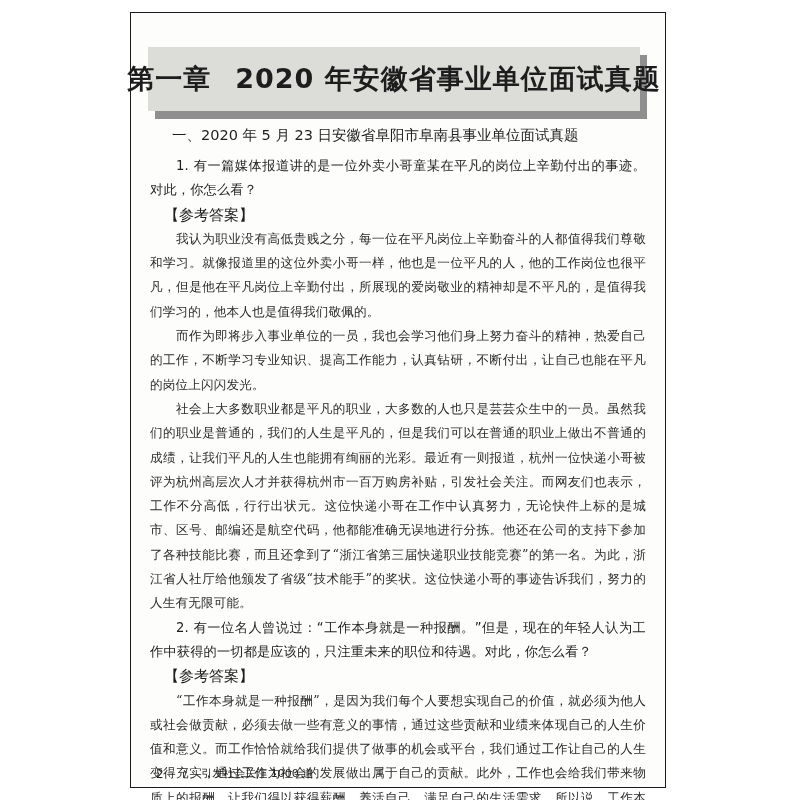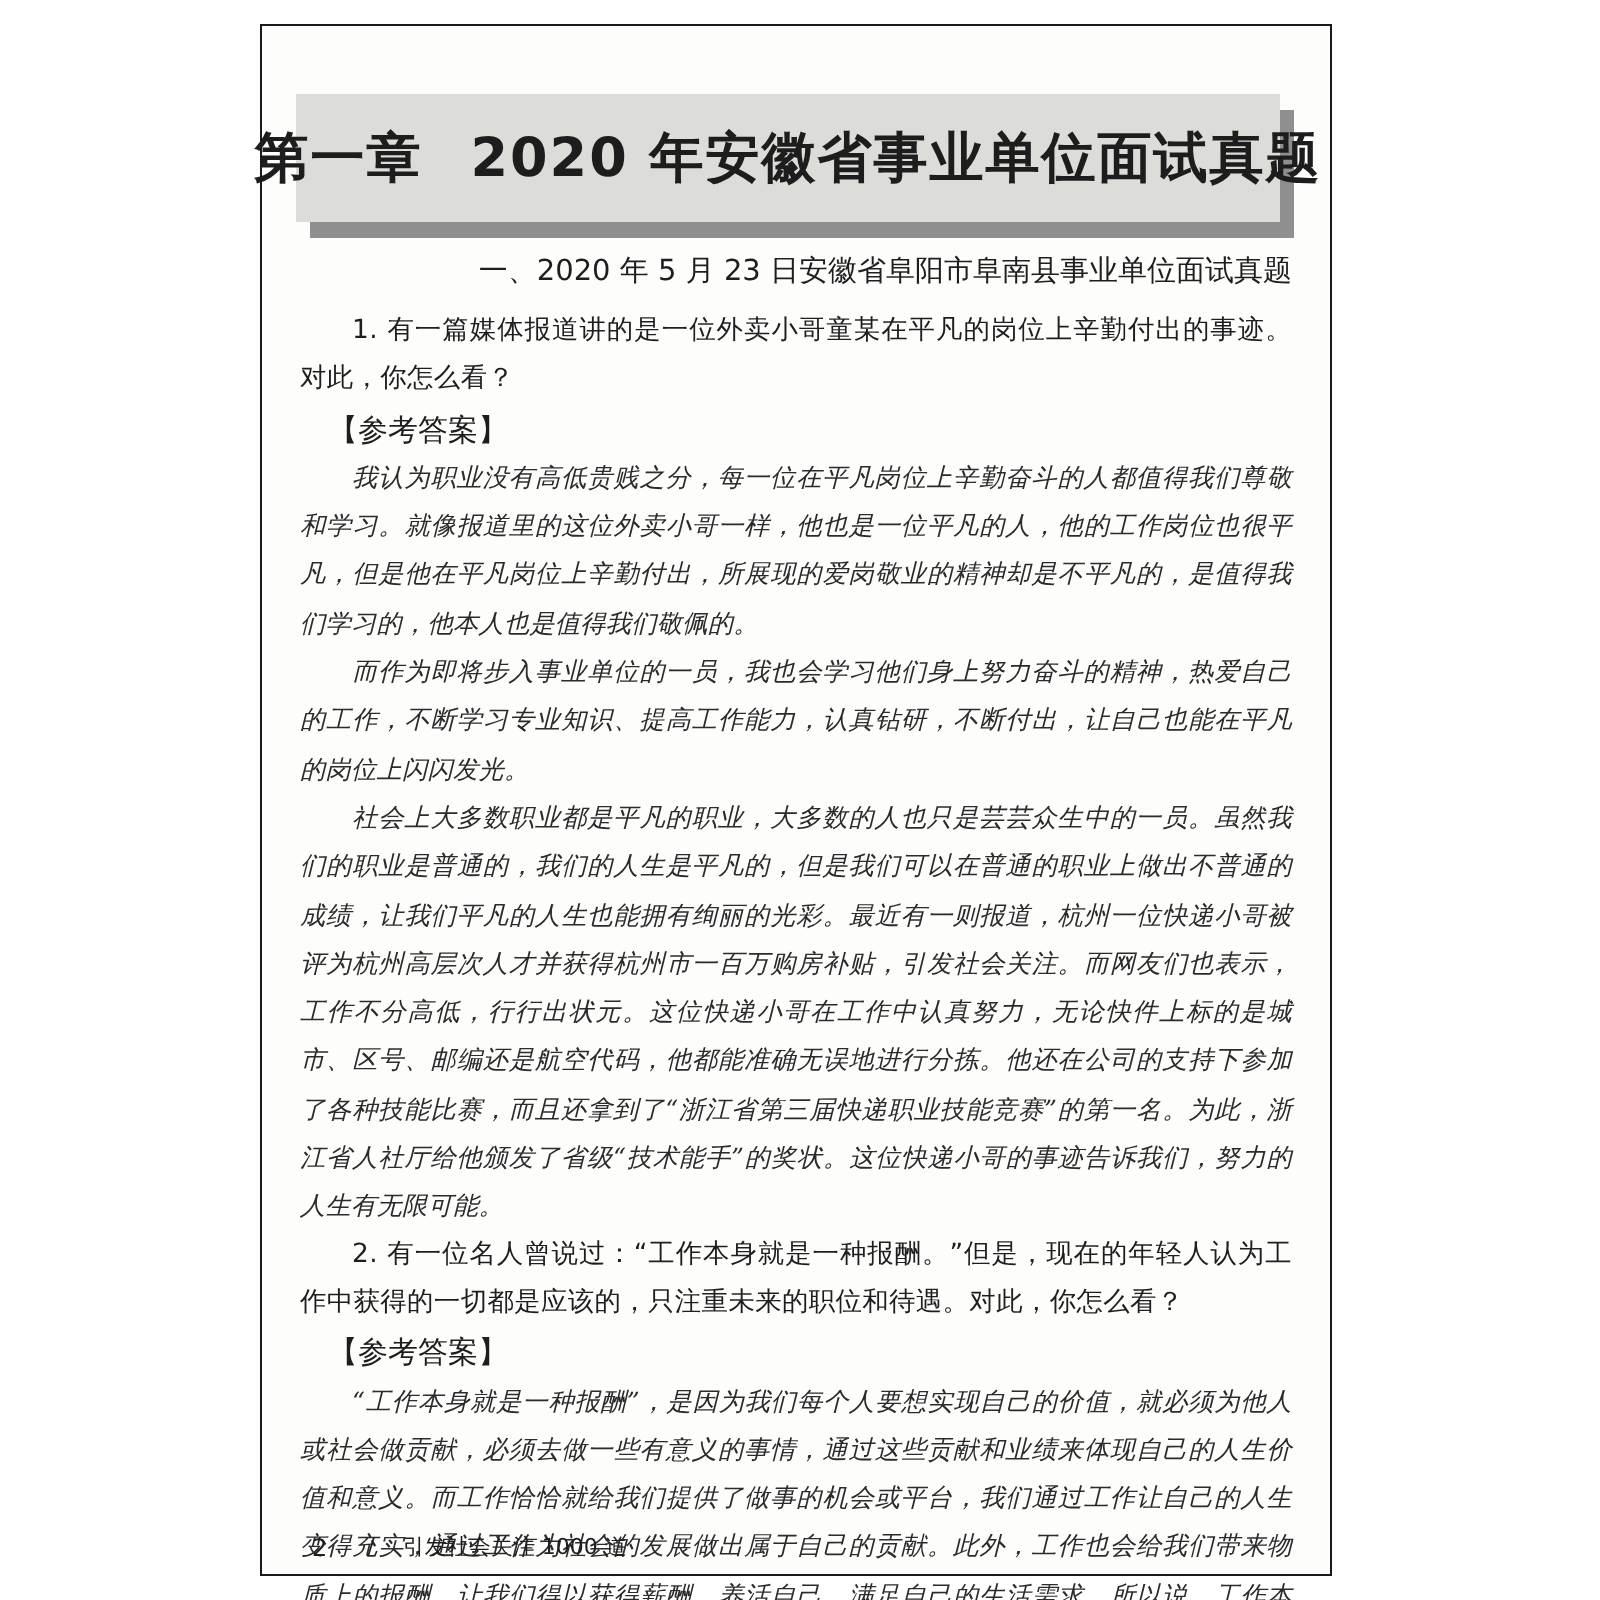--- a/index.html
+++ b/index.html
@@ -20,34 +20,34 @@
       margin:0; font-family:"DejaVu Sans", sans-serif; font-weight:bold;
       font-size:27px; color:#1d1d1d; letter-spacing:1px; white-space:nowrap;
     }
     .banner h1 .gap { display:inline-block; width:24px; }
     .content {
       position:absolute; left:150px; top:126px; width:496px;
       font-family:"DejaVu Serif", serif; color:#2a2a2a;
     }
     .section-title {
       font-family:"DejaVu Sans", sans-serif; font-size:14.5px; color:#1e1e1e;
-      margin:0 0 9px 22px; white-space:nowrap;text-align:right;
+      margin:0 0 9px 22px; white-space:nowrap;
     }
     .question {
       font-family:"DejaVu Sans", sans-serif; font-size:13.2px; line-height:24.3px;
       color:#1e1e1e; text-indent:26px; margin:0; text-align:justify;
       letter-spacing:0.2px;
     }
     .answer-label {
       font-family:"DejaVu Sans", sans-serif; font-size:15px; line-height:24.3px;
       color:#1e1e1e; margin:0 0 0 14px;
     }
     .para {
       font-size:12.6px; line-height:24.3px; text-indent:26px; margin:0;
-      text-align:justify; letter-spacing:0.15px; color:#2b2b2b;font-style:italic;
+      text-align:justify; letter-spacing:0.15px; color:#2b2b2b;
     }
     .footer {
       position:absolute; left:156px; top:766px; font-family:"DejaVu Sans", sans-serif;
       font-size:11px; color:#1e1e1e; display:flex; align-items:center; white-space:nowrap;
     }
     .footer .pnum { font-size:12px; margin-right:20px; }
     .footer .slash { margin-right:14px; }
   </style>
 </head>
 <body>

